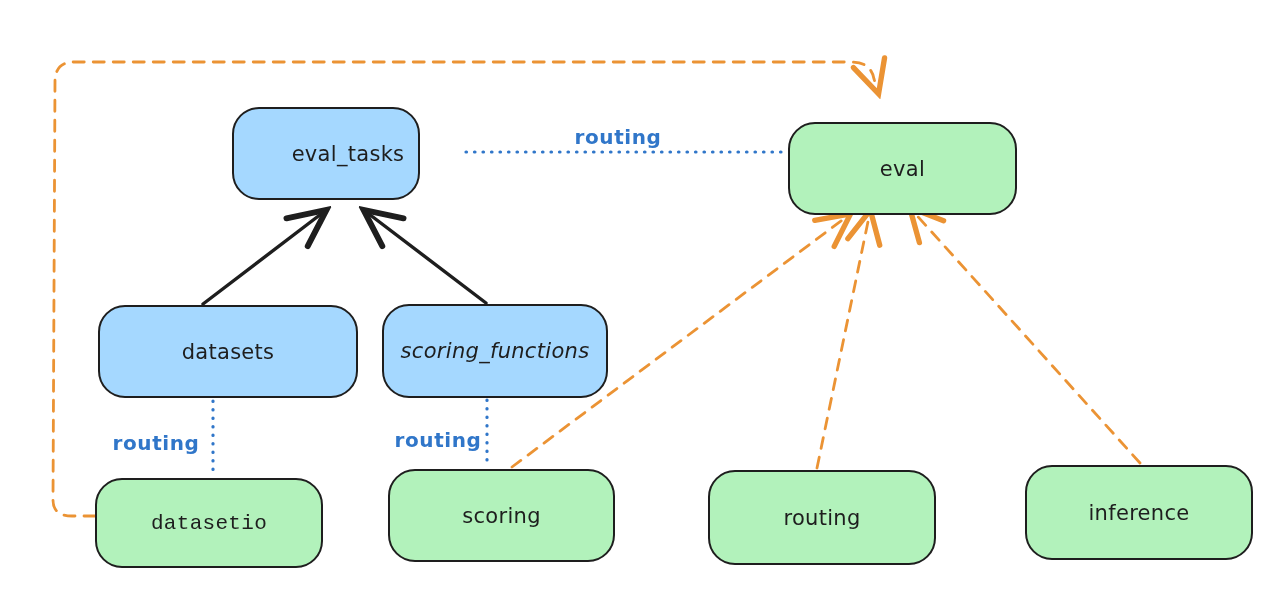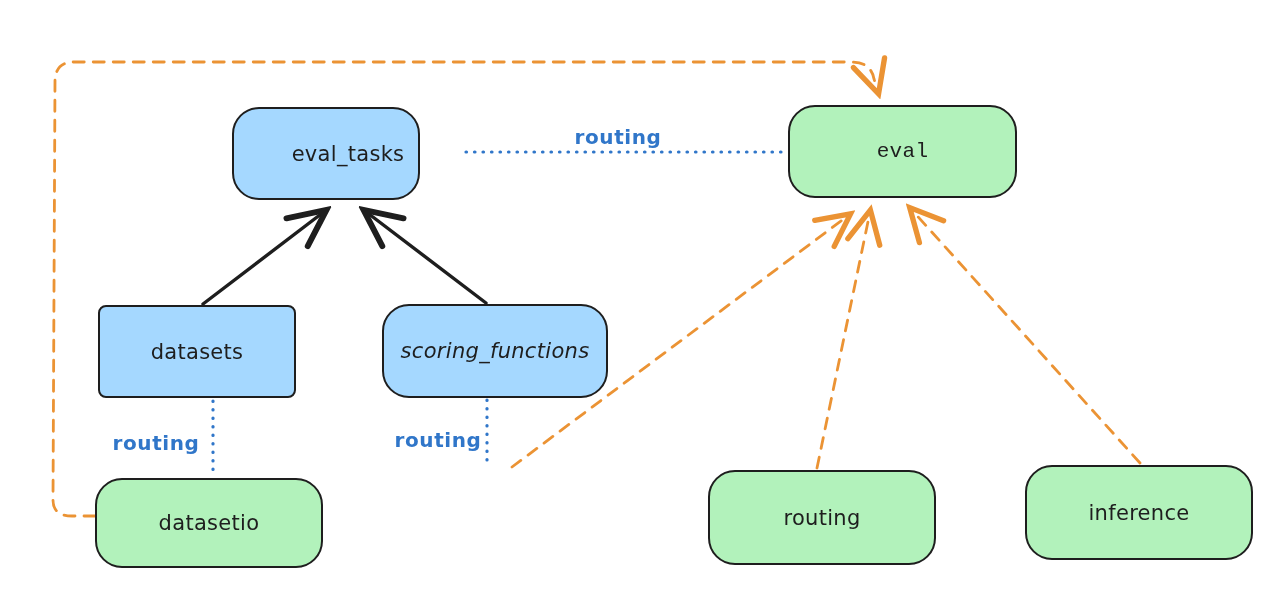--- a/index.html
+++ b/index.html
@@ -94,36 +94,39 @@
     <path d="M 95 516 L 72 516 Q 53 516 53 500 L 55 80 Q 56 62 74 62 L 851 62 Q 871 62 874 79 L 878 92" class="line-dashed-orange stroke-orange" marker-end="url(#arrow-orange)"></path>
     <path d="M 512 467 L 849 215" class="line-dashed-orange stroke-orange" marker-end="url(#arrow-orange)"></path>
     <path d="M 817 468 L 870 212" class="line-dashed-orange stroke-orange" marker-end="url(#arrow-orange)"></path>
     <path d="M 1140 463 L 911 209" class="line-dashed-orange stroke-orange" marker-end="url(#arrow-orange)"></path>
   </svg>
 
   <div class="node blue" style="left:232px; top:107px; width:188px; height:93px;padding-left:44px;">
     <span>eval_tasks</span>
   </div>
 
-  <div class="node green" style="left:788px; top:105px; width:229px; height:93px;font-family:Liberation Mono, monospace;">
+  <div class="node green" style="left:788px; top:122px; width:229px; height:93px;">
     <span>eval</span>
   </div>
 
-  <div class="node blue" style="left:98px; top:305px; width:198px; height:93px;border-radius:8px;">
+  <div class="node blue" style="left:98px; top:305px; width:260px; height:93px;">
     <span>datasets</span>
   </div>
 
   <div class="node blue" style="left:382px; top:304px; width:226px; height:94px;font-style:italic;">
     <span>scoring_functions</span>
   </div>
 
-  <div class="node green" style="left:95px; top:478px; width:228px; height:90px;">
+  <div class="node green" style="left:95px; top:478px; width:228px; height:90px;font-family:Liberation Mono, monospace;">
     <span>datasetio</span>
   </div>
 
+  <div class="node green" style="left:388px; top:469px; width:227px; height:93px;">
+    <span>scoring</span>
+  </div>
 
   <div class="node green" style="left:708px; top:470px; width:228px; height:95px;">
     <span>routing</span>
   </div>
 
   <div class="node green" style="left:1025px; top:465px; width:228px; height:95px;">
     <span>inference</span>
   </div>
 
   <div class="edge-label" style="left:570px; top:117px; width:96px;">routing</div>

